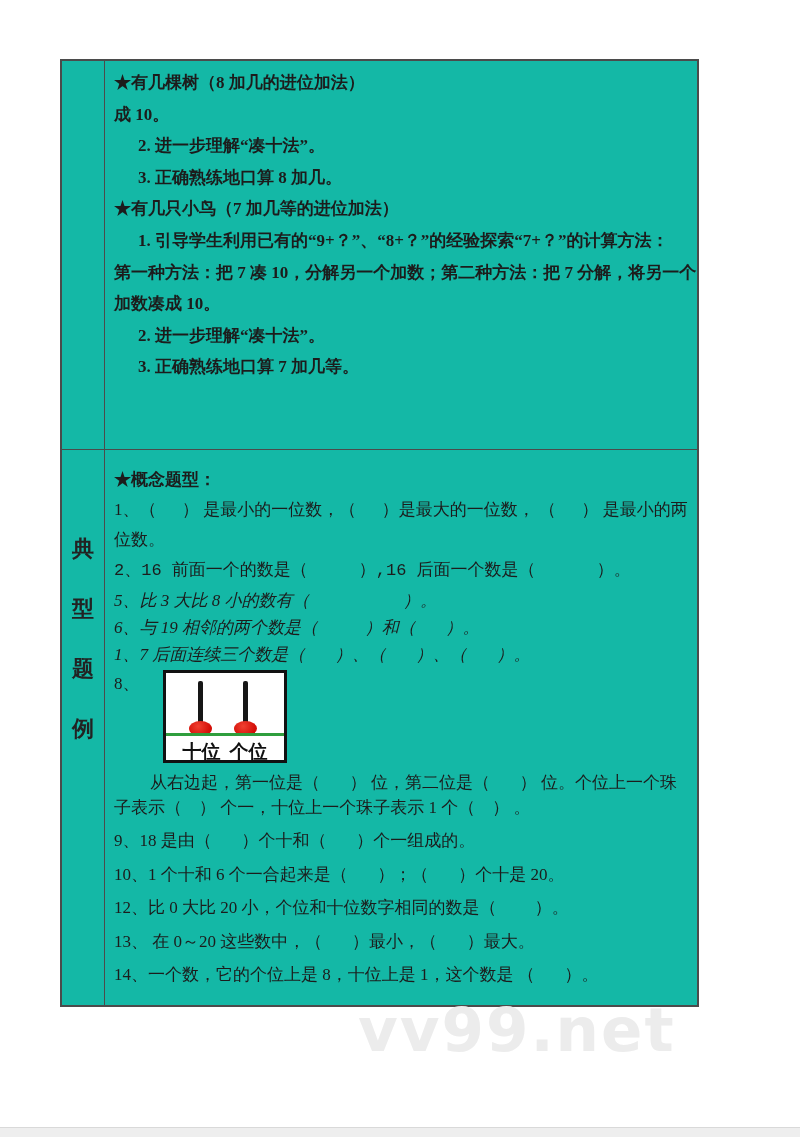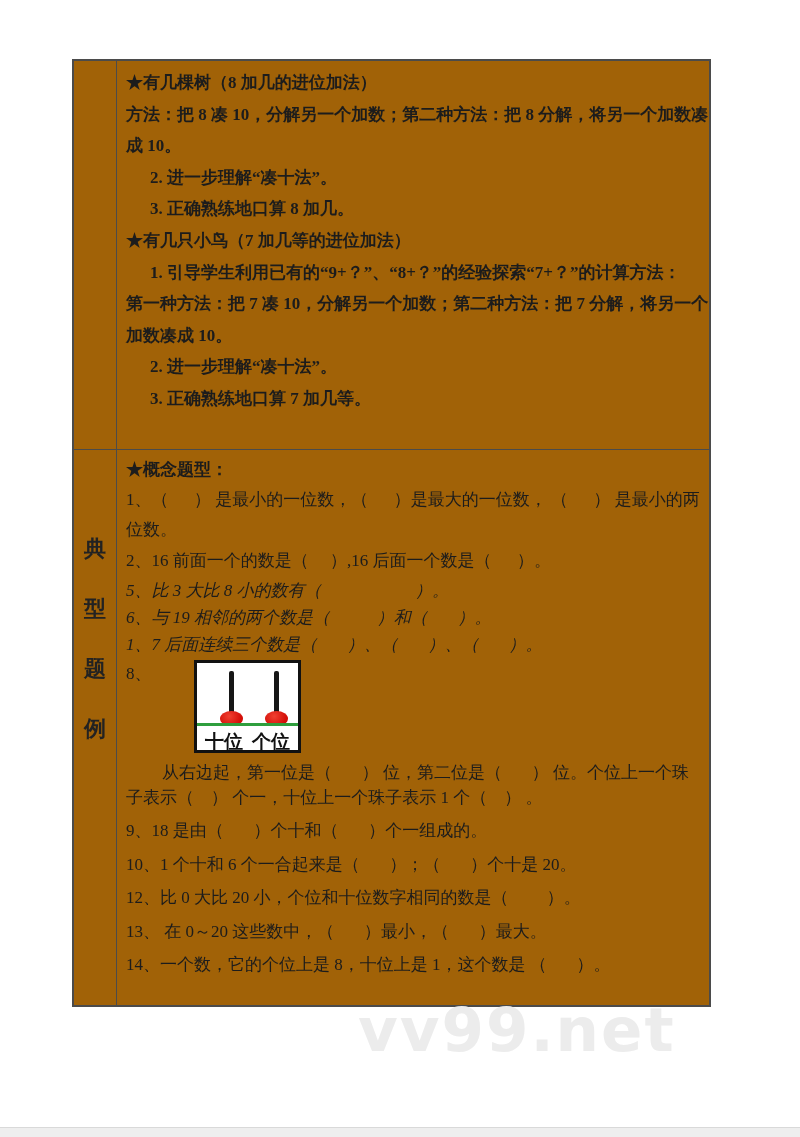--- a/index.html
+++ b/index.html
@@ -5,28 +5,28 @@
   html,body { margin:0; padding:0; }
   .page {
     position: relative;
     width: 800px; height: 1137px;
     background: #ffffff;
     overflow: hidden;
     font-family: "Liberation Serif", "DejaVu Serif", serif;
     color: #1c1c1c;
   }
   .doc-table {
-    position: absolute; left: 72px; top: 59px;
+    position: absolute; left: 60px; top: 59px;
     width: 639px; height: 948px;
     display: grid;
     grid-template-columns: 42px 1fr;
     grid-template-rows: 388px 1fr;
     border: 2px solid #4b4b4b;
     box-sizing: border-box;
-    background: #a16207;
+    background: #14b8a6;
   }
   .cell { box-sizing: border-box; overflow: hidden; }
   .content-cell { border-left: 1.5px solid #4b4b4b; }
   .row2 { border-top: 1.5px solid #4b4b4b; }
 
   .notes-cell { padding: 6px 6px 0 9px; }
   .r1ln {
     white-space: pre;
     font-weight: bold;
     font-size: 17px;
@@ -35,40 +35,39 @@
   .ind2  { padding-left: 32px; }
   .ind15 { padding-left: 24px; }
 
   .side-label-cell {
     display: flex; flex-direction: column;
     align-items: center;
     padding-top: 84px; gap: 30px;
     font-weight: bold; font-size: 22px; color: #222;
   }
 
-  .concept-cell { padding: 5px 6px 0 9px; font-size: 17px; }
+  .concept-cell { padding: 15px 6px 0 9px; font-size: 17px; }
   .hd  { font-weight: bold; line-height: 30px; white-space: pre; }
   .ln30 { line-height: 30px; white-space: pre; }
-  .ln32 { line-height: 32px; white-space: pre; }
+  .ln32 { line-height: 32px; white-space: pre; font-family: Liberation Mono, monospace; }
   .ln27 { line-height: 27px; white-space: pre; font-style: italic; }
   .ln33 { line-height: 33.5px; white-space: pre; }
   .ln25 { line-height: 25px; white-space: pre; }
   .q8p1 { padding-left: 36px; margin-top: 7px; }
   .q9   { margin-top: 4px; }
 
   .q8row { display: flex; margin-top: 2px; }
   .q8label { width: 49px; line-height: 27px; white-space: pre; }
   .counter-box {
     position: relative;
-    width: 107px; height: 93px;
+    width: 124px; height: 93px;
     border: 3px solid #111;
     box-sizing: border-box;
     background: #fff;
     flex: 0 0 auto;
-    margin-left: 19px;
   }
   .rod {
     position: absolute; top: 8px;
     width: 5px; height: 52px;
     background: #161616; border-radius: 2px;
   }
   .rod1 { left: 32px; } .rod2 { left: 77px; }
   .bead {
     position: absolute; top: 48px;
     width: 23px; height: 15px;
@@ -104,21 +103,20 @@
 <body>
 
 <div class="page">
 
   <div class="doc-table">
 
     <div class="cell row1 side-cell"></div>
 
     <div class="cell row1 content-cell notes-cell">
       <div class="r1ln">★有几棵树（8 加几的进位加法）</div>
-      <div class="r1ln">方法：把 8 凑 10，分解另一个加数；第二种方法：把 8 分解，将另一个加数凑</div>
       <div class="r1ln">成 10。</div>
       <div class="r1ln ind15">2. 进一步理解“凑十法”。</div>
       <div class="r1ln ind15">3. 正确熟练地口算 8 加几。</div>
       <div class="r1ln">★有几只小鸟（7 加几等的进位加法）</div>
       <div class="r1ln ind15">1. 引导学生利用已有的“9+？”、“8+？”的经验探索“7+？”的计算方法：</div>
       <div class="r1ln">第一种方法：把 7 凑 10，分解另一个加数；第二种方法：把 7 分解，将另一个</div>
       <div class="r1ln">加数凑成 10。</div>
       <div class="r1ln ind15">2. 进一步理解“凑十法”。</div>
       <div class="r1ln ind15">3. 正确熟练地口算 7 加几等。</div>
     </div>

